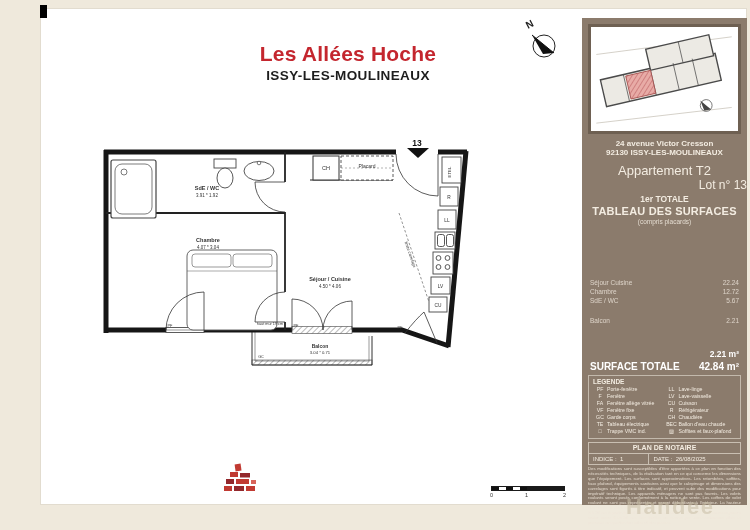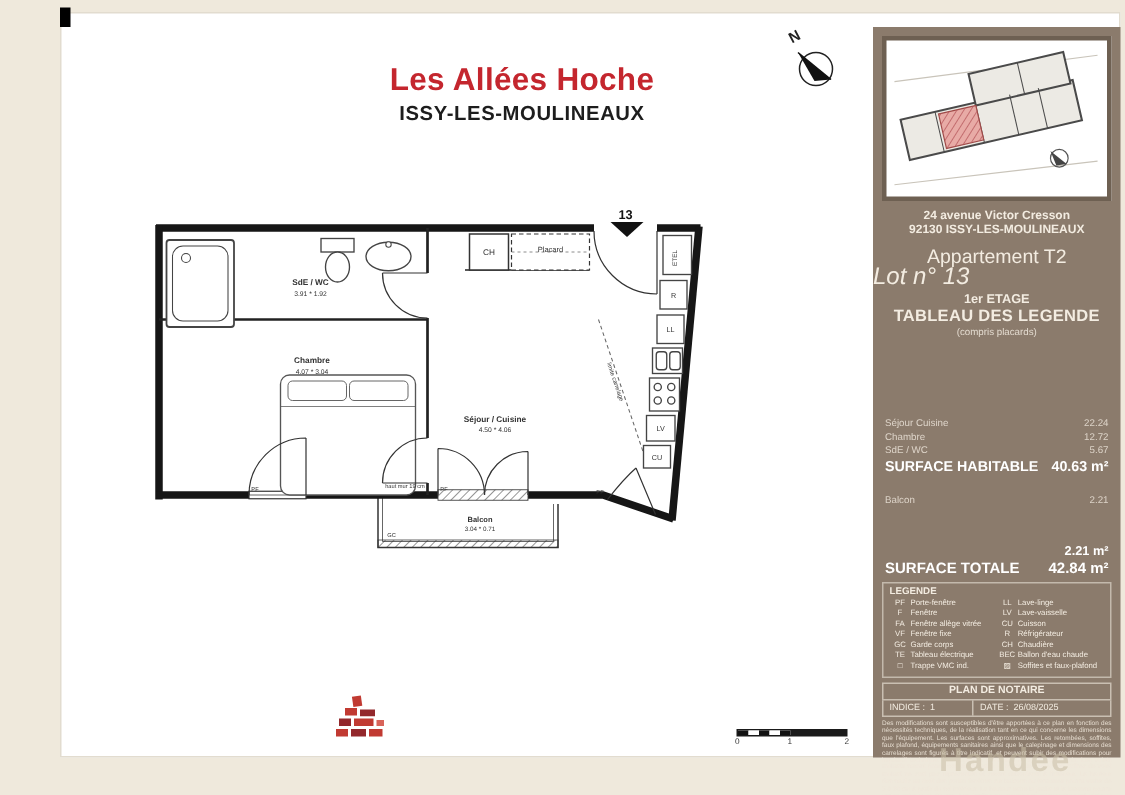--- a/index.html
+++ b/index.html
@@ -11,21 +11,21 @@
   
   .titleblock{left:228px;top:42px;width:240px;text-align:center;}
   .ptitle{font-size:21px;font-weight:600;color:#c4262e;letter-spacing:.2px;}
   .pcity{font-size:13.5px;font-weight:700;color:#1d1d1d;letter-spacing:.4px;margin-top:2px;}
   
   .sidebar{left:582px;top:18px;width:165px;height:487px;background:#8b7b6c;color:#f3ece1;box-sizing:border-box;}
   .photo{margin:6px 6px 0 6px;height:110px;background:#fff;border:3px solid #6e6052;box-sizing:border-box;overflow:hidden;}
   .addr{font-weight:700;font-size:8px;line-height:9px;text-align:center;}
   .addr1{margin-top:5px;}
   .apt{font-size:13px;line-height:15px;text-align:center;margin-top:6px;font-weight:400;}
-  .lot{font-size:16px;line-height:14px;text-align:left;font-weight:400;font-style:italic;}
+  .lot{font-size:12px;line-height:14px;text-align:right;font-weight:400;}
   .floor{font-size:8.5px;line-height:9px;font-weight:700;text-align:center;margin-top:3px;}
   .ttitle{font-size:11px;line-height:13px;font-weight:700;text-align:center;margin-top:1px;letter-spacing:.2px;}
   .tsub{font-size:6.5px;line-height:7px;text-align:center;opacity:.85;}
   .surftable{margin:53px 8px 0 8px;}
   .srow{display:flex;justify-content:space-between;font-size:6.5px;line-height:9px;color:rgba(243,236,225,.78);}
   .brow{display:flex;justify-content:space-between;font-weight:700;}
   .hab{font-size:9.5px;line-height:13px;color:#fff;}
   .spacer{height:11px;}
   .subtot{font-size:8.5px;line-height:11px;color:#fff;justify-content:flex-end;margin-top:24px;}
   .tot{font-size:10px;line-height:13px;color:#fff;}
@@ -212,40 +212,36 @@
         <rect x="36" y="42" width="26" height="24" fill="url(#pinkHatch)"></rect>
       </g>
       <circle cx="116" cy="80" r="6" fill="none" stroke="#555" stroke-width="0.8"></circle>
       <polygon points="110,75 121,84 114,85" fill="#444"></polygon>
     </svg>
   </div>
   <div class="addr addr1">24 avenue Victor Cresson</div>
   <div class="addr">92130 ISSY-LES-MOULINEAUX</div>
   <div class="apt">Appartement T2</div>
   <div class="lot">Lot n° 13</div>
-  <div class="floor">1er ETAGE</div>
-  <div class="ttitle">TABLEAU DES LEGENDE</div>
+  <div class="floor">1er TOTALE</div>
+  <div class="ttitle">TABLEAU DES SURFACES</div>
   <div class="tsub">(compris placards)</div>
 
   <div class="surftable">
     <div class="srow">
       <span>Séjour Cuisine</span>
       <span>22.24</span>
     </div>
     <div class="srow">
       <span>Chambre</span>
       <span>12.72</span>
     </div>
     <div class="srow">
       <span>SdE / WC</span>
       <span>5.67</span>
-    </div>
-    <div class="brow hab">
-      <span>SURFACE HABITABLE</span>
-      <span>40.63 m²</span>
     </div>
     <div class="spacer"></div>
     <div class="srow">
       <span>Balcon</span>
       <span>2.21</span>
     </div>
     <div class="brow subtot">
       <span>2.21 m²</span>
     </div>
     <div class="brow tot">

